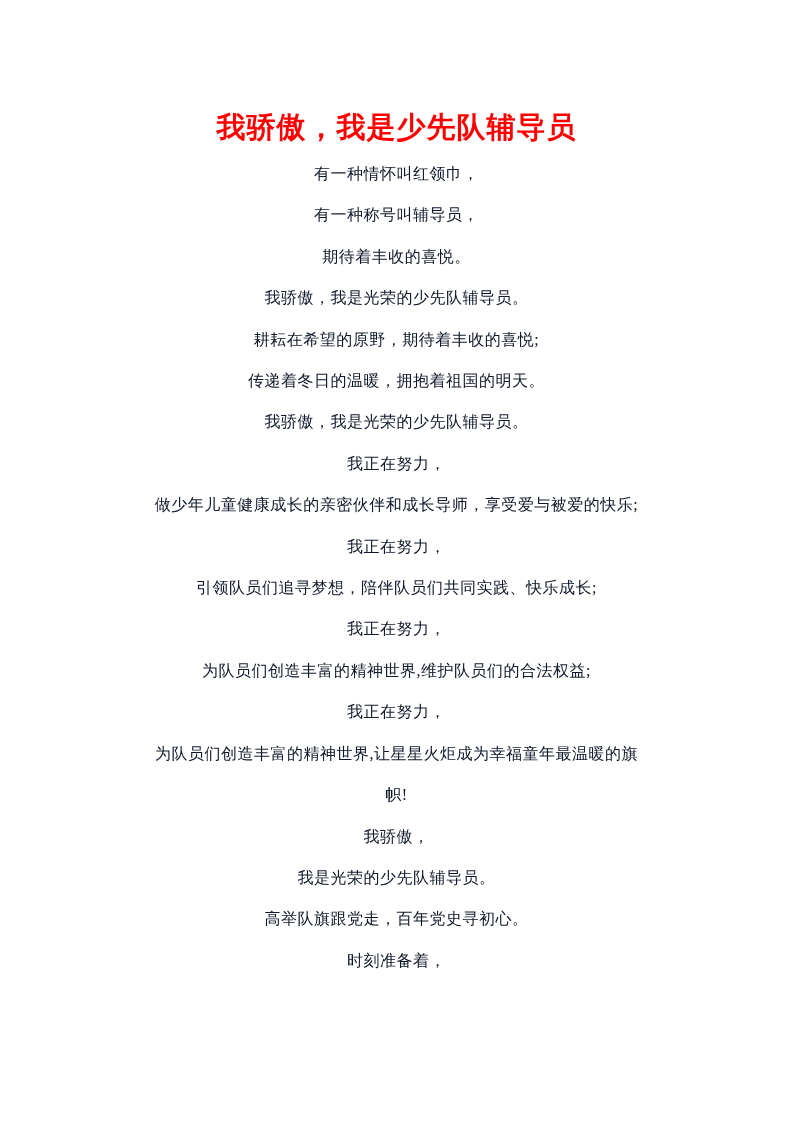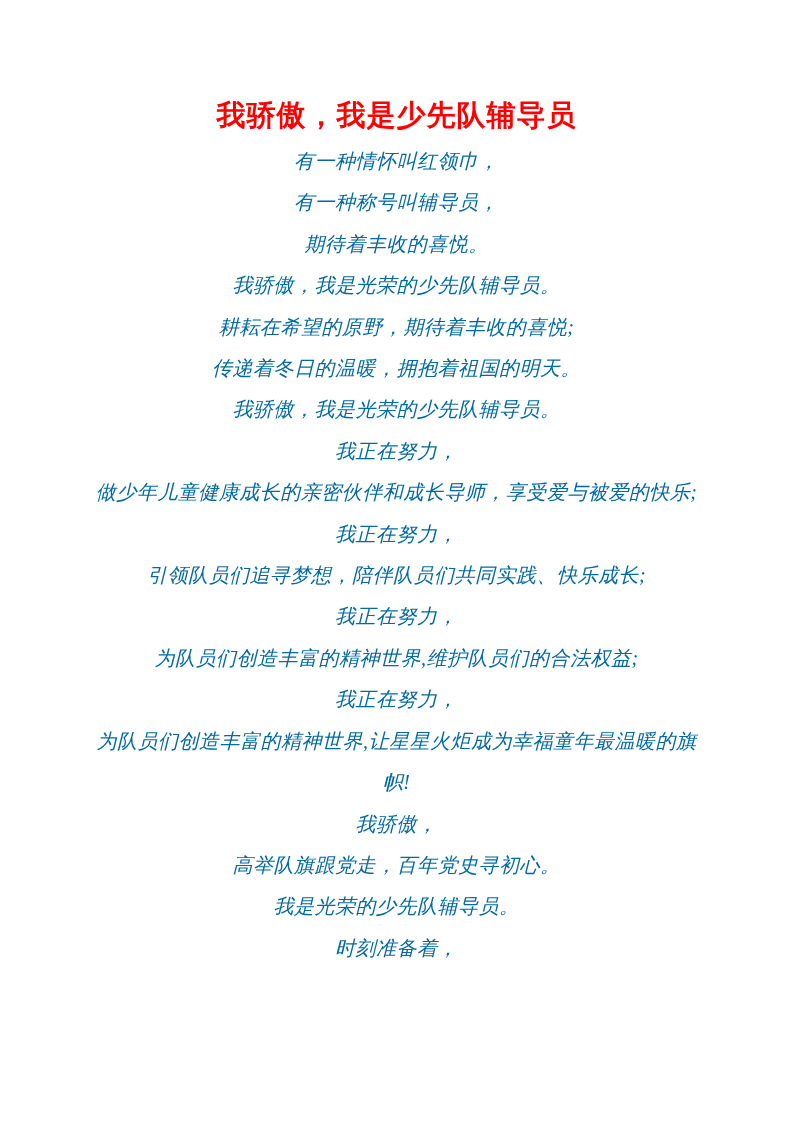--- a/index.html
+++ b/index.html
@@ -16,35 +16,34 @@
     font-family: "Liberation Serif", serif;
   }
   .content {
     position: absolute;
     top: 99px;
     left: 0;
     width: 100%;
     text-align: center;
   }
   .title {
-    margin: 0 0 9px 0;
+    margin: 12px 0 9px 0;
     font-size: 29px;
     line-height: 33px;
     font-weight: 700;
     letter-spacing: 1px;
     color: #ff0000;
   }
   .line {
-    font-size: 20px;
+    font-size: 16px;
     line-height: 41.4px;
     font-weight: 400;
-    color: #0369a1;
+    color: #0f172a;
     letter-spacing: 0.5px;
     white-space: pre;
-    font-style: italic;
   }
 </style>
 </head>
 <body>
 
 <div class="page">
   <div class="content">
     <h1 class="title" style="color: rgb(255, 0, 0);">我骄傲，我是少先队辅导员</h1>
     <div class="line">有一种情怀叫红领巾，</div>
     <div class="line">有一种称号叫辅导员，</div>
@@ -56,17 +55,17 @@
     <div class="line">我正在努力，</div>
     <div class="line">做少年儿童健康成长的亲密伙伴和成长导师，享受爱与被爱的快乐;</div>
     <div class="line">我正在努力，</div>
     <div class="line">引领队员们追寻梦想，陪伴队员们共同实践、快乐成长;</div>
     <div class="line">我正在努力，</div>
     <div class="line">为队员们创造丰富的精神世界,维护队员们的合法权益;</div>
     <div class="line">我正在努力，</div>
     <div class="line">为队员们创造丰富的精神世界,让星星火炬成为幸福童年最温暖的旗</div>
     <div class="line">帜!</div>
     <div class="line">我骄傲，</div>
+    <div class="line">我是光荣的少先队辅导员。</div>
     <div class="line">高举队旗跟党走，百年党史寻初心。</div>
-    <div class="line">我是光荣的少先队辅导员。</div>
     <div class="line">时刻准备着，</div>
   </div>
 </div>
 
 </body></html>

